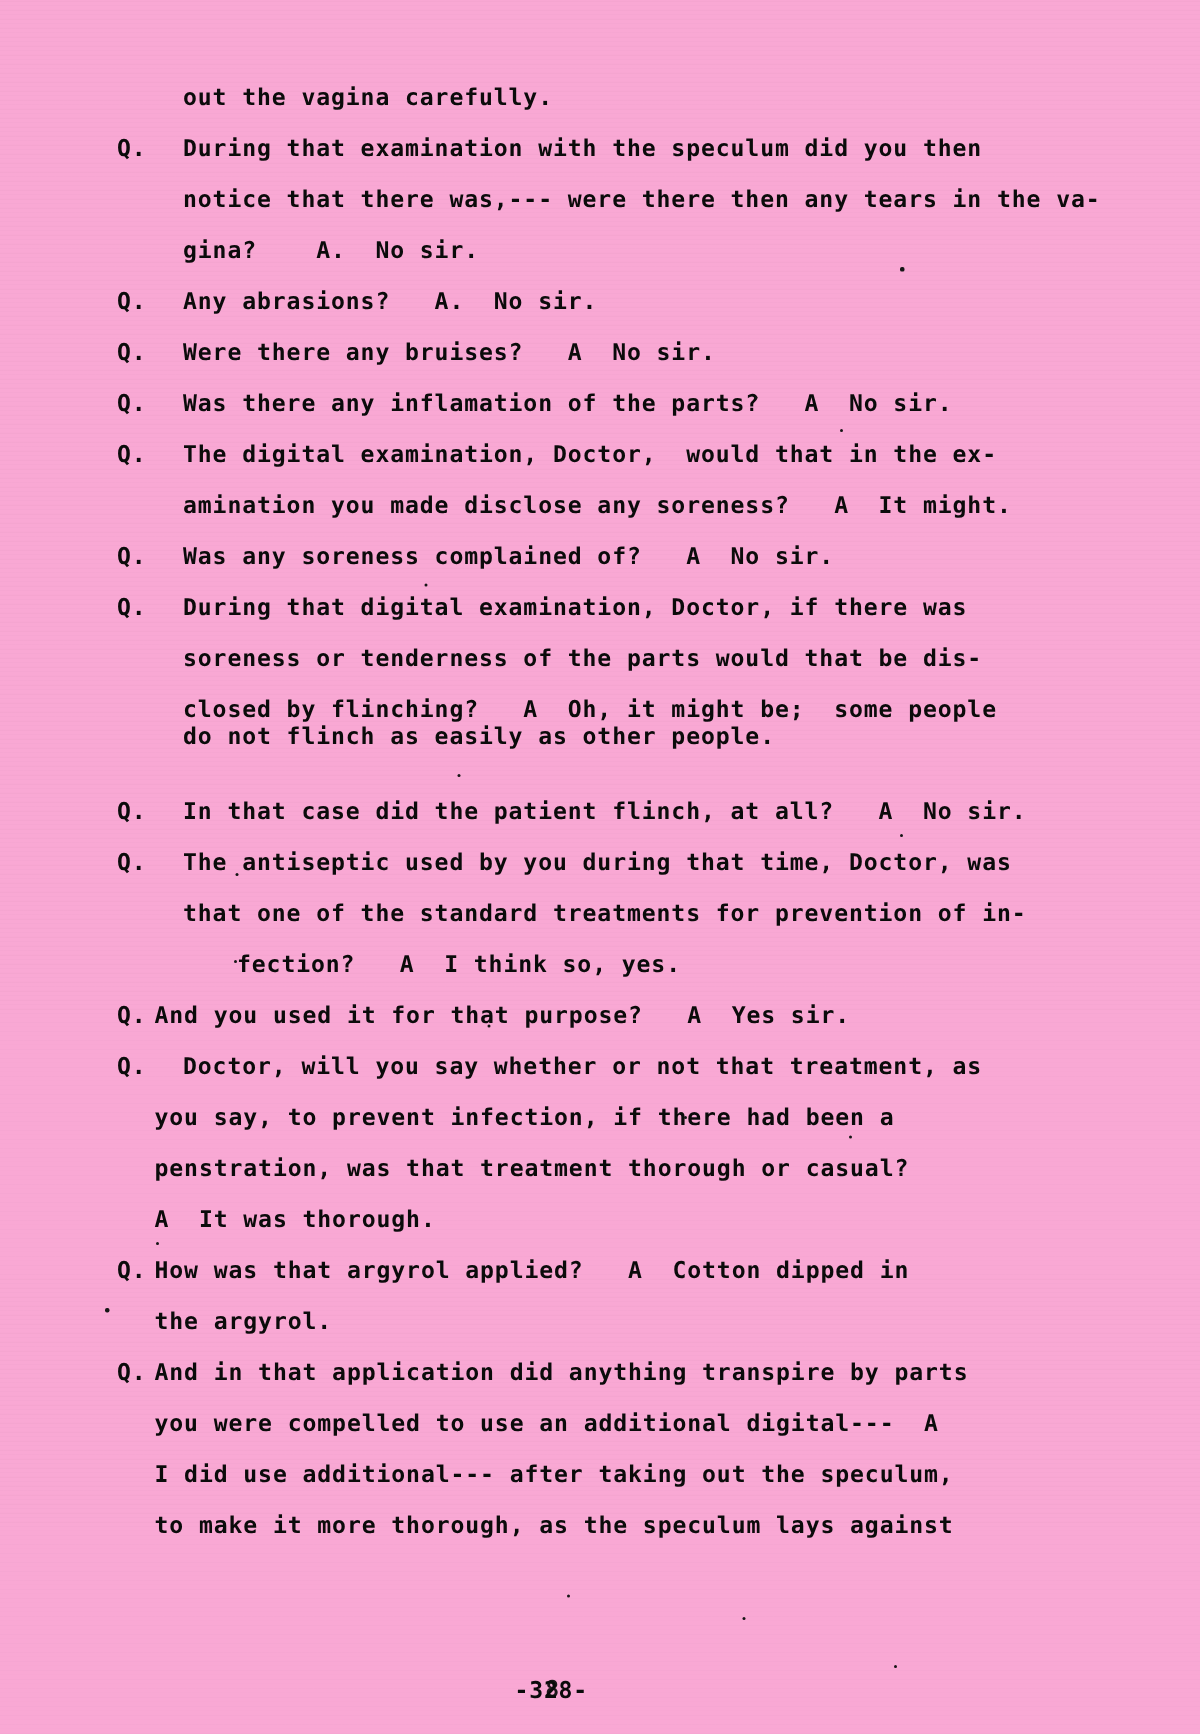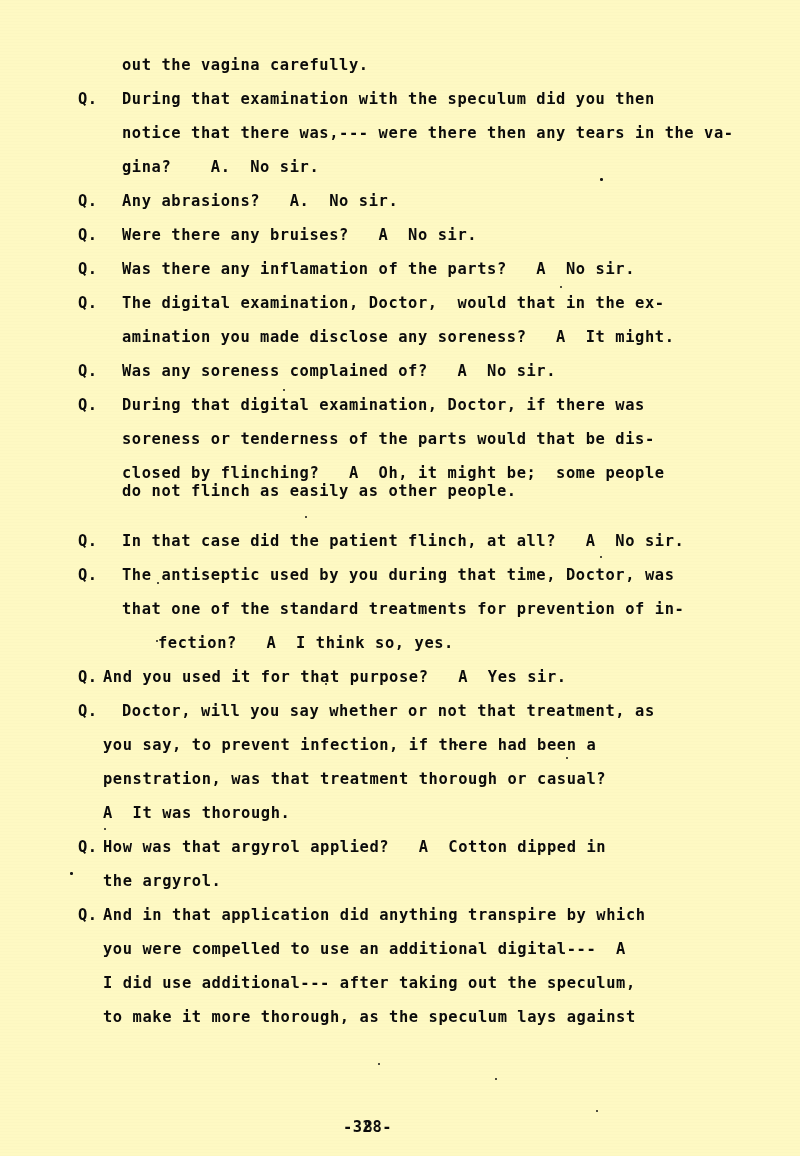--- a/index.html
+++ b/index.html
@@ -12,21 +12,21 @@
     width: 800px;
     height: 1156px;
     position: relative;
     overflow: hidden;
     font-family: "DejaVu Sans Mono", "Liberation Mono", monospace;
   }
 
   #page {
     position: absolute;
     inset: 0;
-    background: #fef9c3;
+    background: #f9a8d4;
   }
 
   
   .transcript {
     position: absolute;
     left: 0;
     top: 0;
     width: 800px;
   }
 
@@ -128,21 +128,21 @@
       <div class="line" style="position: absolute; left: 0px; top: 558px; width: 800px;"><span class="qmark">Q.</span><span class="txt">The antiseptic used by you during that time, Doctor, was</span></div>
       <div class="line" style="position: absolute; left: 0px; top: 592px; width: 800px;"><span class="txt">that one of the standard treatments for prevention of in-</span></div>
       <div class="line" style="position: absolute; left: 0px; top: 626px; width: 800px; margin-left: 36px;"><span class="txt">fection?   A  I think so, yes.</span></div>
       <div class="line shift" style="position: absolute; left: 0px; top: 660px; width: 800px;"><span class="qmark">Q.</span><span class="txt">And you used it for that purpose?   A  Yes sir.</span></div>
       <div class="line" style="position: absolute; left: 0px; top: 694px; width: 800px;"><span class="qmark">Q.</span><span class="txt">Doctor, will you say whether or not that treatment, as</span></div>
       <div class="line shift" style="position: absolute; left: 0px; top: 728px; width: 800px;"><span class="txt">you say, to prevent infection, if there had been a</span></div>
       <div class="line shift" style="position: absolute; left: 0px; top: 762px; width: 706px;"><span class="txt">penstration, was that treatment thorough or casual?</span></div>
       <div class="line shift" style="position: absolute; left: 0px; top: 796px; width: 800px;"><span class="txt">A  It was thorough.</span></div>
       <div class="line shift" style="position: absolute; left: 0px; top: 830px; width: 800px;"><span class="qmark">Q.</span><span class="txt">How was that argyrol applied?   A  Cotton dipped in</span></div>
       <div class="line shift" style="position: absolute; left: 0px; top: 864px; width: 708px;"><span class="txt">the argyrol.</span></div>
-      <div class="line shift" style="position: absolute; left: 0px; top: 898px; width: 800px;"><span class="qmark">Q.</span><span class="txt">And in that application did anything transpire by which</span></div>
+      <div class="line shift" style="position: absolute; left: 0px; top: 898px; width: 800px;"><span class="qmark">Q.</span><span class="txt">And in that application did anything transpire by parts</span></div>
       <div class="line shift" style="position: absolute; left: 0px; top: 932px; width: 800px;"><span class="txt">you were compelled to use an additional digital---  A</span></div>
       <div class="line shift" style="position: absolute; left: 0px; top: 966px; width: 800px;"><span class="txt">I did use additional--- after taking out the speculum,</span></div>
       <div class="line shift" style="position: absolute; left: 0px; top: 1000px; width: 800px;"><span class="txt">to make it more thorough, as the speculum lays against</span></div>
     </div>
 
   <div class="artifacts-layer">
       <div class="speck" style="left: 600px; top: 178px; width: 2.5px; height: 2.5px;"></div>
       <div class="speck" style="left: 503px; top: 264px; width: 2px; height: 2px;"></div>
       <div class="speck" style="left: 560px; top: 286px; width: 2.2px; height: 2.2px;"></div>
       <div class="speck" style="left: 283px; top: 389px; width: 2px; height: 2px;"></div>

